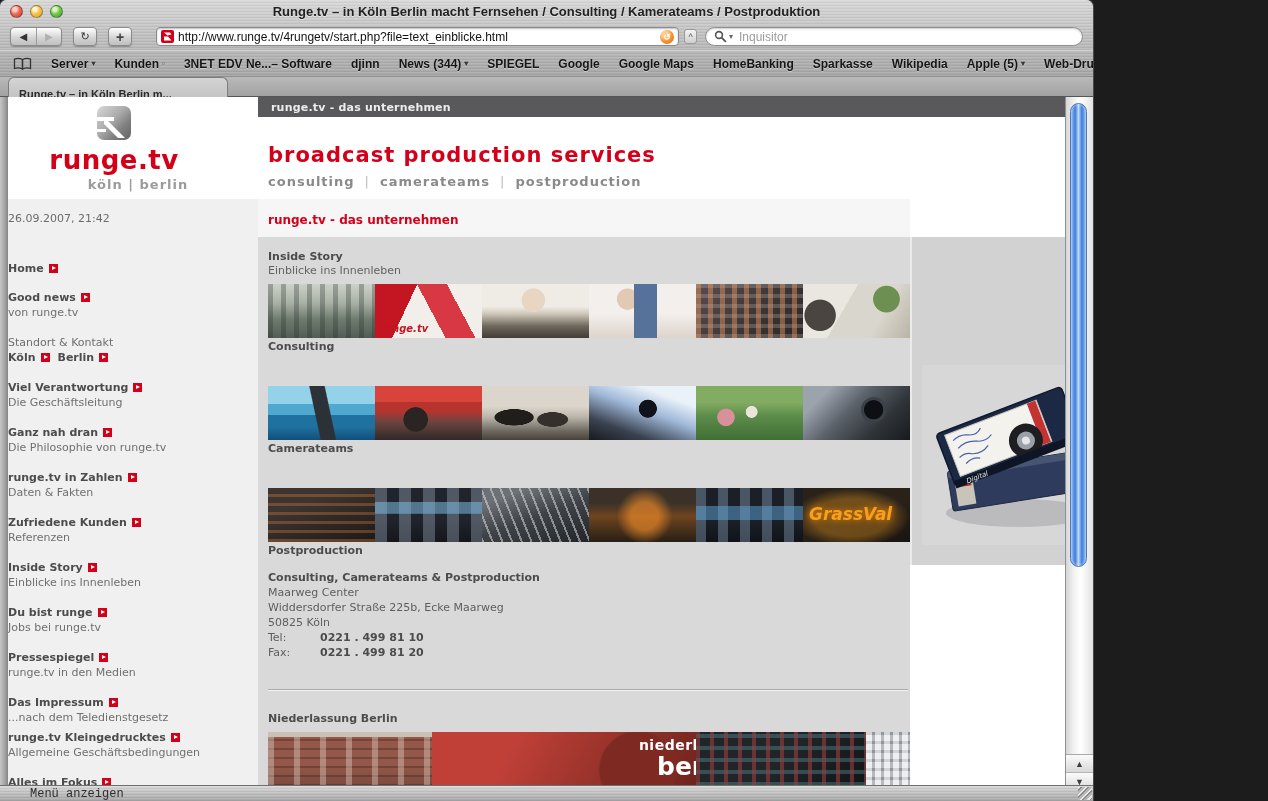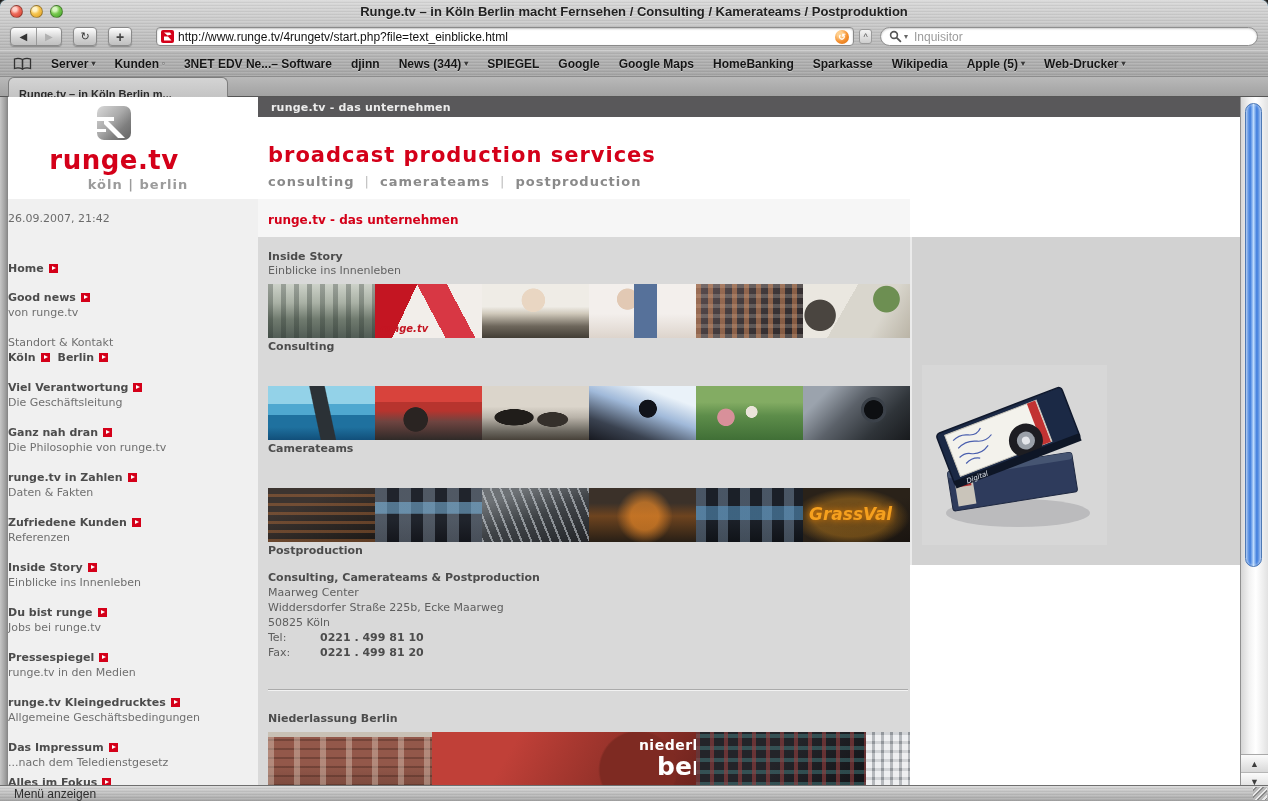--- a/index.html
+++ b/index.html
@@ -1,18 +1,18 @@
 <!DOCTYPE html>
 <html><head>
 <meta charset="utf-8">
 <style>
   html,body{margin:0;padding:0;background:#1c1c1c;}
   *{box-sizing:border-box;}
   #window{
-    position:relative;width:1268px;height:801px;overflow:hidden;
+    position:relative;width:1093px;height:801px;overflow:hidden;
     border-radius:7px 7px 0 0;background:#7dd3fc;
     font-family:"Liberation Sans",sans-serif;
     box-shadow:0 0 0 1px #4a4a4a;
   }
   
   .metal{
     background:
       repeating-linear-gradient(180deg, rgba(255,255,255,.10) 0 1px, rgba(0,0,0,0) 1px 2px, rgba(0,0,0,.05) 2px 3px),
       linear-gradient(180deg,#d9d9d9 0%,#c2c2c2 45%,#a6a6a6 100%);
   }
@@ -76,22 +76,22 @@
     position:absolute;left:8px;top:0;width:220px;height:20px;
     border:1px solid #7d7d7d;border-bottom:none;border-radius:6px 6px 0 0;
     background:linear-gradient(180deg,#d4d4d4,#b9b9b9);
     display:flex;align-items:center;padding:16px 10px;
     font-size:11px;font-weight:bold;color:#2b2b2b;white-space:nowrap;overflow:hidden;
   }
   
   .edge-left{position:absolute;left:0;top:97px;width:8px;height:688px;background:linear-gradient(90deg,#c6c6c6,#a0a0a0 65%,#848484);}
   .statusbar{
     position:absolute;left:0;bottom:0;right:28px;height:16px;
-    border-top:1px solid #6e6e6e;display:flex;align-items:center;padding-left:14px;
-    font-size:12px;color:#2e2e2e;
+    border-top:1px solid #6e6e6e;display:flex;align-items:center;padding-left:30px;
+    font-size:12px;color:#2e2e2e;font-family:Liberation Mono, monospace;
   }
   .grip{
     position:absolute;right:0;bottom:0;width:28px;height:16px;border-top:1px solid #6e6e6e;
   }
   .grip::after{
     content:"";position:absolute;right:1px;bottom:1px;width:14px;height:13px;
     background:repeating-linear-gradient(135deg,#e8e8e8 0 2px,#8a8a8a 2px 3px,#b8b8b8 3px 5px);
   }
   
   .scrollzone{position:absolute;right:0;top:97px;width:28px;height:693px;
@@ -439,28 +439,28 @@
       <div class="sgroup">
         <div class="stitle"><span>Du bist runge</span><span class="red-arrow"></span></div>
         <div class="ssub">Jobs bei runge.tv</div>
       </div>
 
       <div class="sgroup">
         <div class="stitle"><span>Pressespiegel</span><span class="red-arrow"></span></div>
         <div class="ssub">runge.tv in den Medien</div>
       </div>
 
-      <div class="sgroup">
-        <div class="stitle"><span>runge.tv Kleingedrucktes</span><span class="red-arrow"></span></div>
-        <div class="ssub">Allgemeine Geschäftsbedingungen</div>
-      </div>
-
       <div class="sgroup" style="margin-bottom:5px;">
         <div class="stitle"><span>Das Impressum</span><span class="red-arrow"></span></div>
         <div class="ssub">...nach dem Teledienstgesetz</div>
+      </div>
+
+      <div class="sgroup">
+        <div class="stitle"><span>runge.tv Kleingedrucktes</span><span class="red-arrow"></span></div>
+        <div class="ssub">Allgemeine Geschäftsbedingungen</div>
       </div>
 
       <div class="sgroup">
         <div class="stitle"><span>Alles im Fokus</span><span class="red-arrow"></span></div>
       </div>
     </div>
 
     <div class="main">
       <div class="heading">runge.tv - das unternehmen</div>
 

